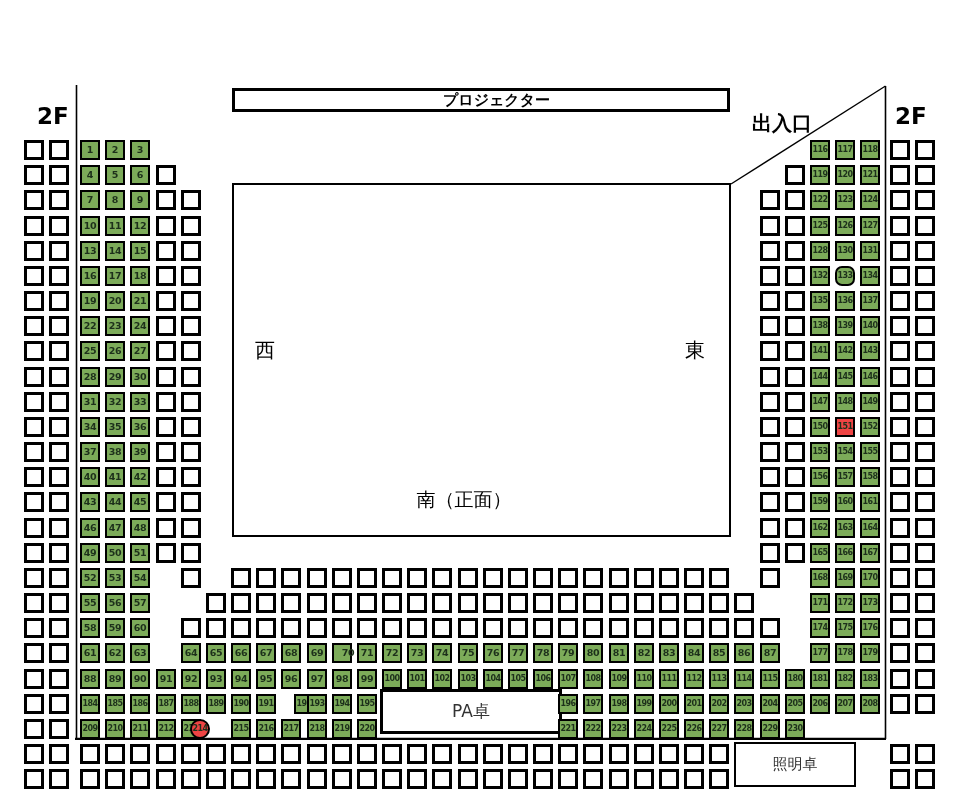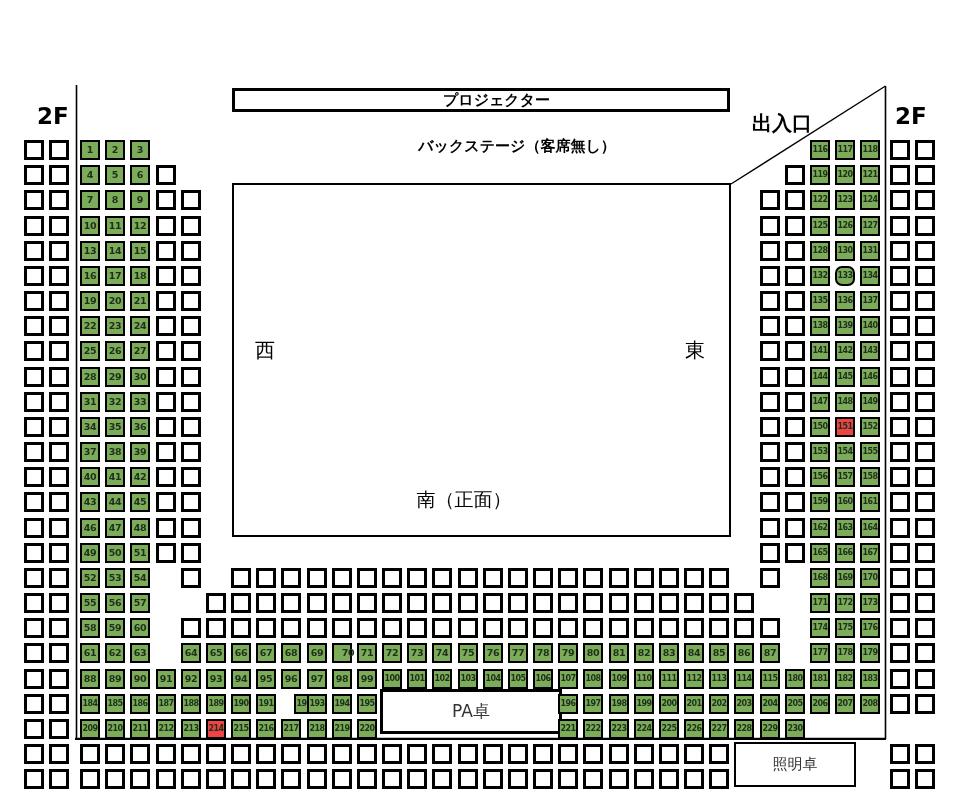--- a/index.html
+++ b/index.html
@@ -28,21 +28,20 @@
     <line x1="76.5" y1="85" x2="76.5" y2="739" stroke="#000" stroke-width="1.6"></line>
     <line x1="885.5" y1="86" x2="885.5" y2="739" stroke="#000" stroke-width="1.6"></line>
     <line x1="75" y1="738.8" x2="886" y2="738.8" stroke="#000" stroke-width="2.2"></line>
     <line x1="885.5" y1="86" x2="731" y2="184" stroke="#000" stroke-width="1.4"></line>
   </svg>
 
   <div class="boxline" id="proj-box" style="left:232px;top:88px;width:498px;height:24px;">
     <span class="b" style="font-size:15px;margin-left:31px;">プロジェクター</span>
   </div>
 
-  <div class="lbl ctr b" style="left:517px;top:137px;font-size:15px;">バックステージ（客席無し）</div>
 
   <div class="lbl b" style="left:37px;top:103px;font-size:23px;">2F</div>
   <div class="lbl b" style="left:895px;top:103px;font-size:23px;">2F</div>
 
   <div class="lbl b" style="left:752px;top:110px;font-size:20px;">出入口</div>
 
   <div class="boxline" id="stage-box" style="left:232px;top:183px;width:499px;height:354px;"></div>
   <div class="lbl" style="left:255px;top:337px;font-size:20px;">西</div>
   <div class="lbl" style="left:685px;top:337px;font-size:20px;">東</div>
   <div class="lbl ctr" style="left:464px;top:487px;font-size:19px;">南（正面）</div>
@@ -484,21 +483,21 @@
     <div class="seat green s3" style="left: 860px; top: 694px; background: rgb(124, 171, 89);">208</div>
     <div class="seat" style="left: 890px; top: 694px;"></div>
     <div class="seat" style="left: 915px; top: 694px;"></div>
     <div class="seat" style="left: 24px; top: 719px;"></div>
     <div class="seat" style="left: 49px; top: 719px;"></div>
     <div class="seat green s3" style="left: 80px; top: 719px; background: rgb(124, 171, 89);">209</div>
     <div class="seat green s3" style="left: 105px; top: 719px; background: rgb(124, 171, 89);">210</div>
     <div class="seat green s3" style="left: 130px; top: 719px; background: rgb(124, 171, 89);">211</div>
     <div class="seat green s3" style="left: 156px; top: 719px; background: rgb(124, 171, 89);">212</div>
     <div class="seat green s3" style="left: 181px; top: 719px; background: rgb(124, 171, 89);">213</div>
-    <div class="seat green s3" style="left: 206px; top: 719px; background: #ef4444;">214</div>
+    <div class="seat green s3" style="left: 190px; top: 719px; background: #ef4444; border-radius: 10px;">214</div>
     <div class="seat green s3" style="left: 231px; top: 719px; background: rgb(124, 171, 89);">215</div>
     <div class="seat green s3" style="left: 256px; top: 719px; background: rgb(124, 171, 89);">216</div>
     <div class="seat green s3" style="left: 281px; top: 719px; background: rgb(124, 171, 89);">217</div>
     <div class="seat green s3" style="left: 307px; top: 719px; background: rgb(124, 171, 89);">218</div>
     <div class="seat green s3" style="left: 332px; top: 719px; background: rgb(124, 171, 89);">219</div>
     <div class="seat green s3" style="left: 357px; top: 719px; background: rgb(124, 171, 89);">220</div>
     <div class="seat green s3" style="left: 558px; top: 719px; background: rgb(124, 171, 89);">221</div>
     <div class="seat green s3" style="left: 583px; top: 719px; background: rgb(124, 171, 89);">222</div>
     <div class="seat green s3" style="left: 609px; top: 719px; background: rgb(124, 171, 89);">223</div>
     <div class="seat green s3" style="left: 634px; top: 719px; background: rgb(124, 171, 89);">224</div>

